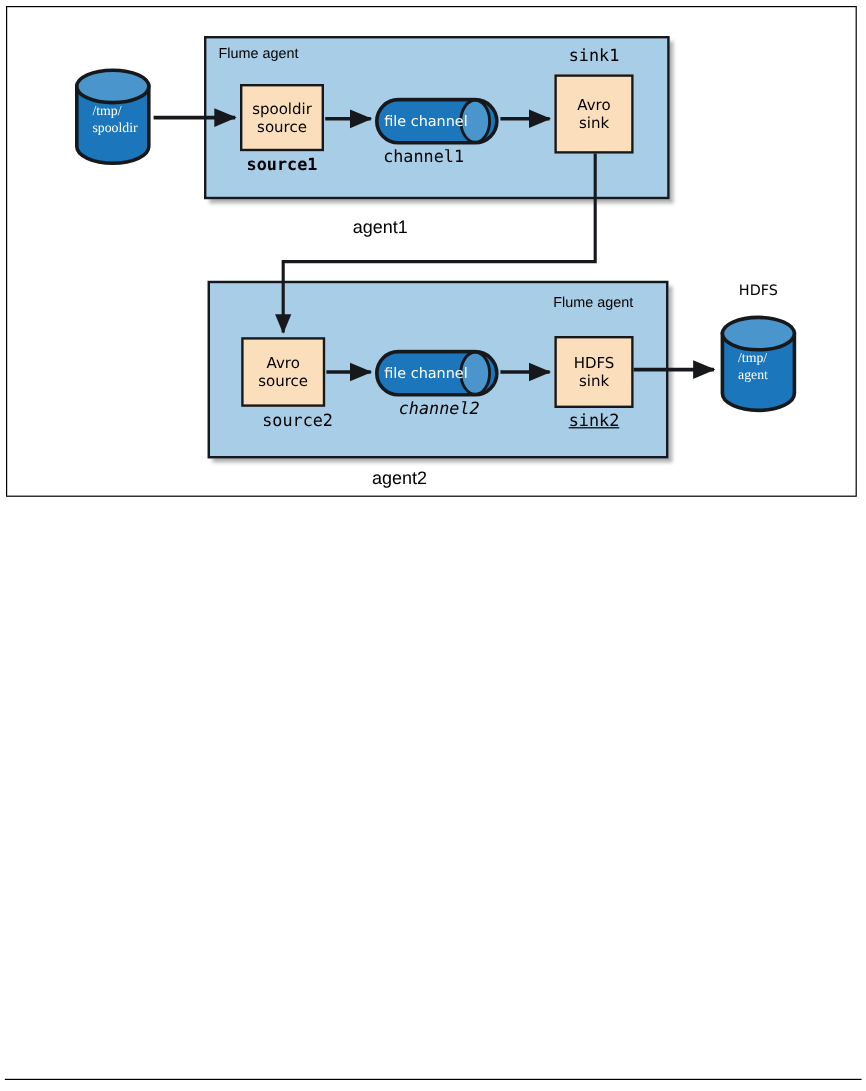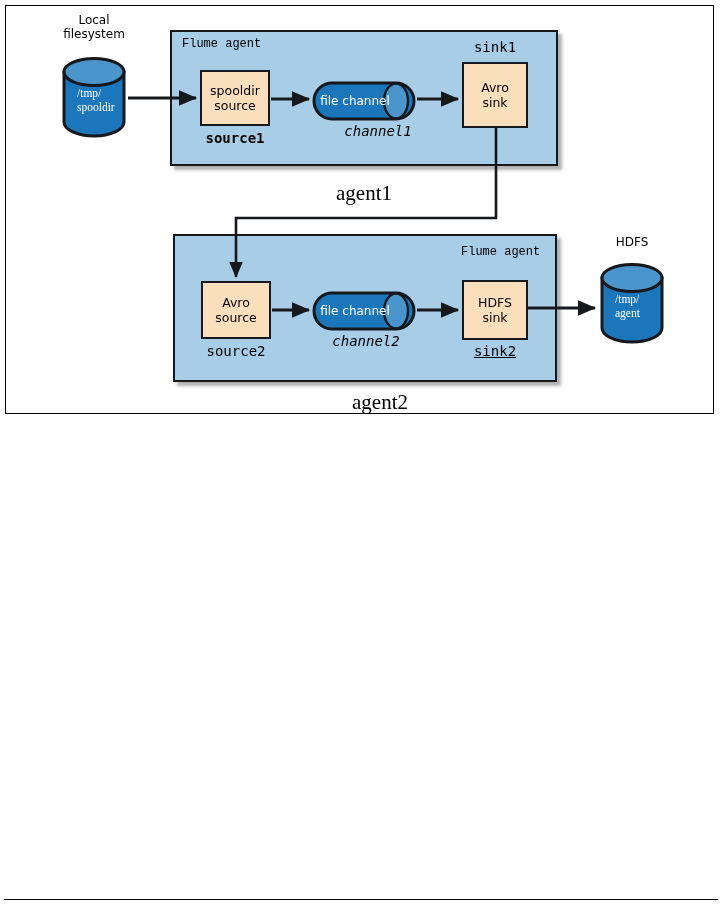--- a/index.html
+++ b/index.html
@@ -49,35 +49,34 @@
     background: #a8cde6;
     border: 2px solid #16181c;
     box-sizing: border-box;
     box-shadow: 4px 4px 3px rgba(70,70,70,0.42);
   }
   #agent1-box { left: 164px; top: 24px;  width: 388px; height: 136px; }
   #agent2-box { left: 167px; top: 228px; width: 384px; height: 148px; }
 
   .agent-inner-label {
     position: absolute;
-    font-family: Liberation Mono, monospace;
+    font-family: Liberation Sans, sans-serif;
     font-size: 12px;
     color: #000000;
     white-space: nowrap;
     text-align: right;
   }
   #agent1-flume-label { left: 176px; top: 31px; }
   #agent2-flume-label { left: 455px; top: 239px; }
 
   .agent-caption {
     position: absolute;
-    font-family: Liberation Serif, serif;
-    font-size: 21px;
-    color: #000000;
-    text-align: center;
+    font-family: Liberation Sans, sans-serif;
+    font-size: 15px;
+    color: #000000;
     white-space: nowrap;
   }
   #agent1-caption { left: 288px; top: 175px; width: 140px; }
   #agent2-caption { left: 304px; top: 384px; width: 140px; }
 
   
   .comp-box {
     position: absolute;
     background: #fbdfbc;
     border: 2px solid #16181c;
@@ -100,23 +99,23 @@
   
   .comp-caption {
     position: absolute;
     font-family: "DejaVu Sans Mono", monospace;
     font-size: 14px;
     color: #000000;
     text-align: center;
     white-space: nowrap;
   }
   #source1-caption { left: 179px; top: 124px; width: 100px; font-weight: bold; }
-  #channel1-caption{ left: 322px; top: 117px; width: 100px; font-style: italic; }
+  #channel1-caption{ left: 297px; top: 117px; width: 100px; }
   #sink1-caption   { left: 439px; top: 33px;  width: 100px; }
-  #source2-caption { left: 180px; top: 337px; width: 100px; }
+  #source2-caption { left: 192px; top: 337px; width: 100px; }
   #channel2-caption{ left: 310px; top: 327px; width: 100px; font-style: italic; }
   #sink2-caption   { left: 439px; top: 337px; width: 100px; text-decoration: underline; }
 
   
   .file-channel {
     position: absolute;
     width: 104px;
     height: 40px;
     text-decoration: underline;
   }
@@ -230,24 +229,20 @@
     <div class="comp-caption" id="channel2-caption">channel2</div>
 
     <div class="comp-box" id="hdfs-sink-box">
       <span>HDFS</span>
       <span>sink</span>
     </div>
     <div class="comp-caption" id="sink2-caption">sink2</div>
 
     <div class="agent-caption" id="agent2-caption">agent2</div>
 
-    <div class="store-caption" id="local-fs-caption">
-      <div>Local</div>
-      <div>filesystem</div>
-    </div>
     <div class="store-cyl" id="local-fs-cyl">
       <svg width="66" height="82" viewBox="0 0 66 82">
         <path d="M3,16 V66 A30,14 0 0 0 63,66 V16 Z" fill="#1b76bc" stroke="#16181c" stroke-width="3"></path>
         <ellipse cx="33" cy="16" rx="30" ry="13.5" fill="#4a95cb" stroke="#16181c" stroke-width="3"></ellipse>
       </svg>
       <div class="cyl-label">
         <div>/tmp/</div>
         <div>spooldir</div>
       </div>
     </div>

